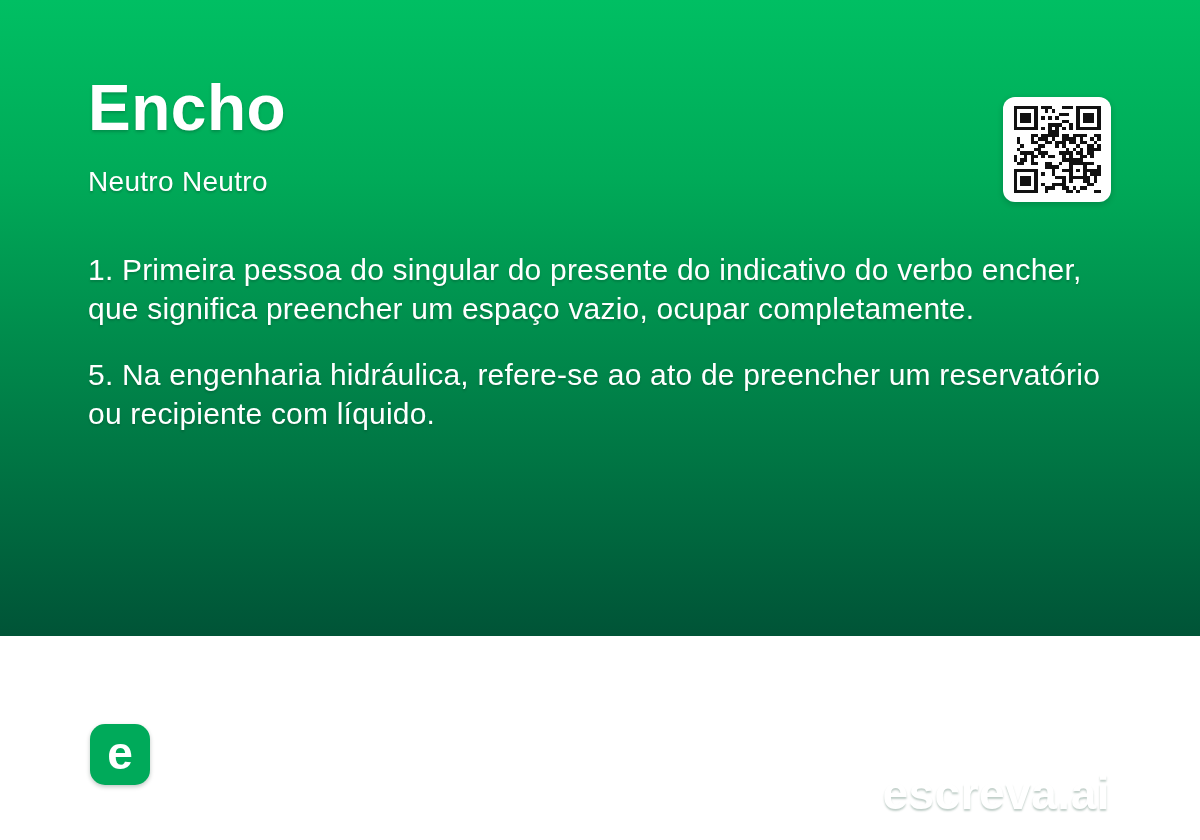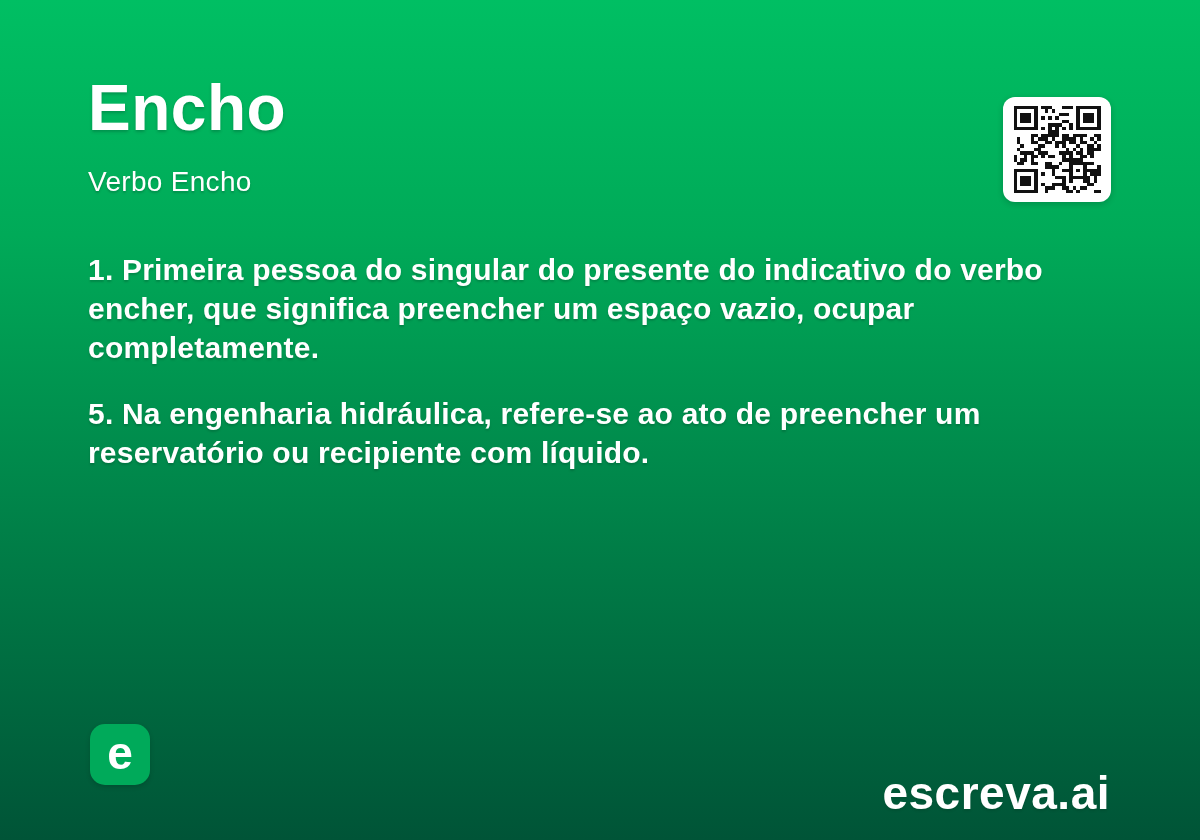--- a/index.html
+++ b/index.html
@@ -4,21 +4,21 @@
 <style>
   * { margin: 0; padding: 0; box-sizing: border-box; }
   html, body { width: 1200px; height: 840px; }
   body {
     font-family: "Liberation Sans", "DejaVu Sans", sans-serif;
     overflow: hidden;
   }
   .card {
     position: relative;
     width: 1200px;
-    height: 840px;
+    height: 636px;
     background: linear-gradient(to bottom, #00bf63 0%, #00aa58 28%, #005437 100%);
     color: #ffffff;
   }
   .word-title {
     position: absolute;
     left: 88px;
     top: 76px;
     font-size: 64px;
     font-weight: 800;
     letter-spacing: 0.5px;
@@ -48,21 +48,21 @@
   .qr-wrap svg { display: block; width: 100%; height: 100%; }
   .definitions {
     position: absolute;
     left: 88px;
     top: 250px;
     width: 1020px;
   }
   .definition {
     font-size: 30px;
     line-height: 39px;
-    font-weight: 700;
+    font-weight: 400;
     letter-spacing: 0.2px;
     margin-bottom: 27px;
     text-shadow: 0 2px 2px rgba(0,70,40,0.28);
   }
   .logo-badge {
     position: absolute;
     left: 90px;
     top: 724px;
     width: 60px;
     height: 61px;
@@ -92,21 +92,21 @@
     margin-top: 45px;
   }
 </style>
 </head>
 <body>
 
 <div class="card">
 
   <h1 class="word-title">Encho</h1>
 
-  <div class="word-class">Verbo Encho</div>
+  <div class="word-class">Neutro Neutro</div>
 
   <div class="qr-wrap">
     <div id="qr" style="width: 100%; height: 100%;">
         <svg viewBox="0 0 25 25" shape-rendering="crispEdges" fill="#111111" style="width:100%;height:100%;display:block">
           <rect x="0" y="0" width="1" height="1"></rect>
           <rect x="1" y="0" width="1" height="1"></rect>
           <rect x="2" y="0" width="1" height="1"></rect>
           <rect x="3" y="0" width="1" height="1"></rect>
           <rect x="4" y="0" width="1" height="1"></rect>
           <rect x="5" y="0" width="1" height="1"></rect>

